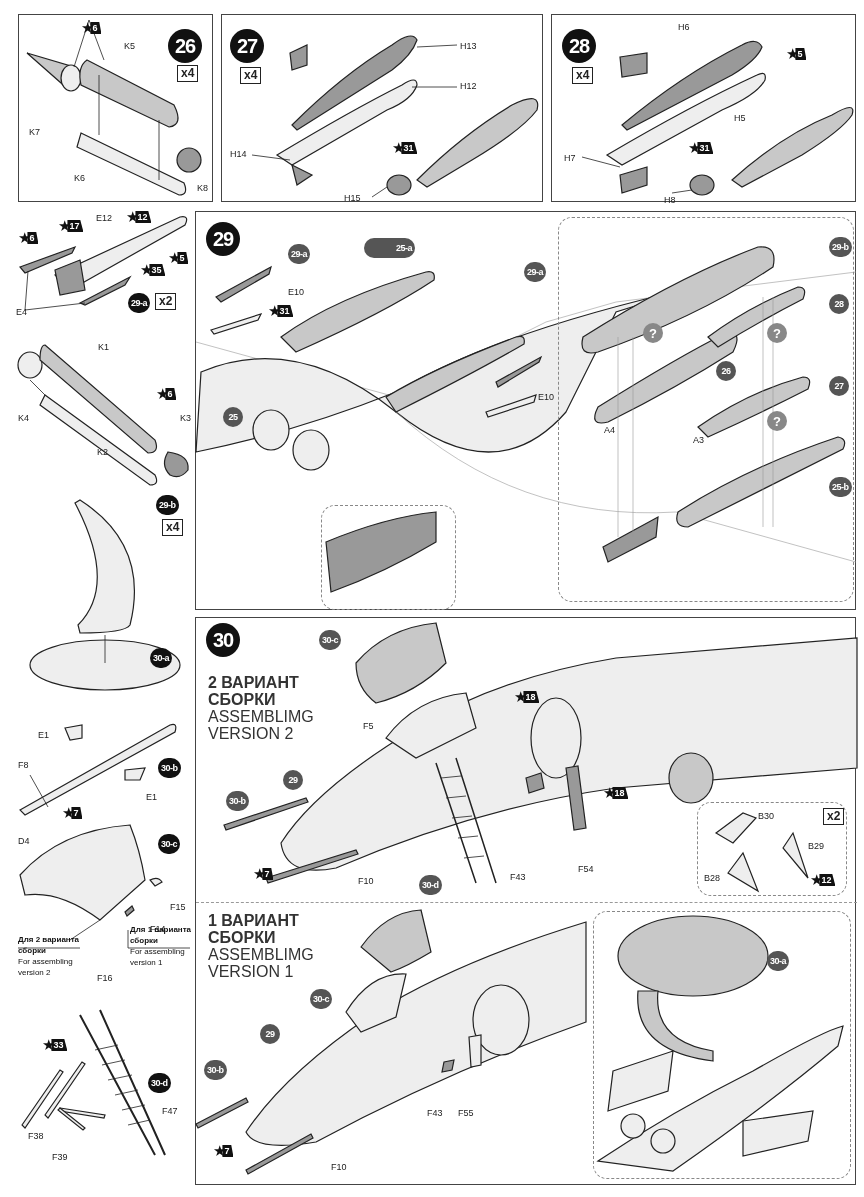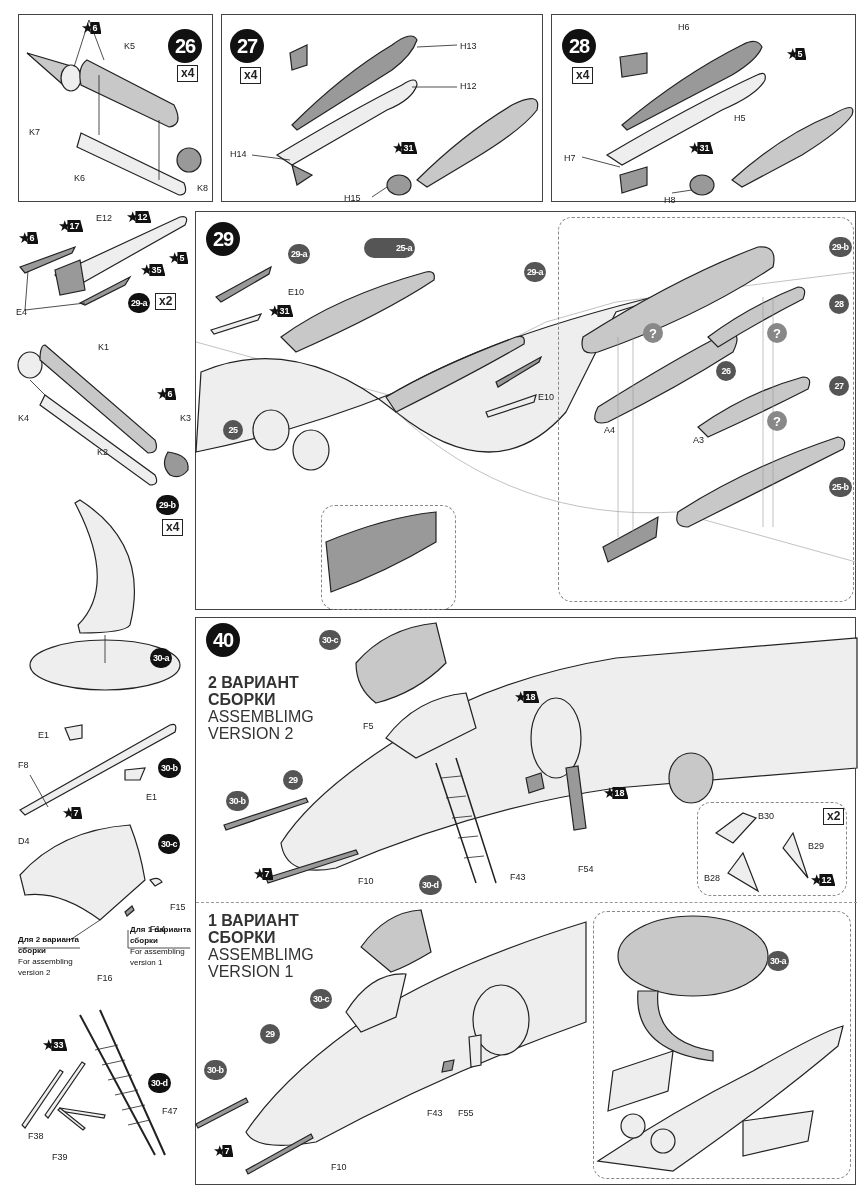--- a/index.html
+++ b/index.html
@@ -260,41 +260,41 @@
     <path class="partm" d="M120,295 Q190,250 280,220 Q290,222 285,232 Q200,275 130,310 Q115,310 120,295Z"></path>
     <path class="partd" d="M45,330 L100,300 L98,320 L50,345 Z"></path>
     <line class="thin" x1="60" y1="120" x2="60" y2="320"></line>
       <line class="thin" x1="75" y1="120" x2="75" y2="320"></line>
     <line class="thin" x1="205" y1="80" x2="205" y2="310"></line>
       <line class="thin" x1="215" y1="80" x2="215" y2="310"></line>
   </svg>
   <div class="sub subg" style="left:92px;top:32px;">29-a</div>
   <div class="sub subg" style="left:168px;top:26px;padding-left:32px;">25-a</div>
   <div class="sub subg" style="left:328px;top:50px;">29-a</div>
-  <div class="sub subg" style="left:27px;top:208px;">25</div>
+  <div class="sub subg" style="left:27px;top:195px;">25</div>
   <div class="sub subg" style="left:633px;top:25px;">29-b</div>
   <div class="sub subg" style="left:633px;top:82px;">28</div>
   <div class="sub subg" style="left:520px;top:149px;">26</div>
   <div class="sub subg" style="left:633px;top:164px;">27</div>
   <div class="sub subg" style="left:633px;top:265px;">25-b</div>
   <div class="q" style="left:447px;top:111px;">?</div>
   <div class="q" style="left:571px;top:111px;">?</div>
   <div class="q" style="left:571px;top:199px;">?</div>
   <div class="lbl" style="left:92px;top:75px;">E10</div>
   <div class="lbl" style="left:342px;top:180px;">E10</div>
   <div class="lbl" style="left:408px;top:213px;">A4</div>
   <div class="lbl" style="left:497px;top:223px;">A3</div>
   <div class="star" style="left:72px;top:92px;">
       <span class="s">★</span>
       <span class="n">31</span>
     </div>
 </div>
 
 <div class="panel" style="left:195px;top:617px;width:661px;height:568px;">
-  <div class="step" style="left:10px;top:5px;">40</div>
+  <div class="step" style="left:10px;top:5px;">30</div>
 
   <div class="vtitle" style="left:12px;top:56px;">
     <b>2 ВАРИАНТ</b>
     <b>СБОРКИ</b>
     <span>ASSEMBLIMG</span><br>
     <span>VERSION 2</span>
   </div>
   <svg class="art" width="661" height="285" style="left:0;top:0;">
     <path class="part" d="M85,225 Q120,170 220,110 Q300,60 420,40 L661,20 L661,150 L420,170 Q280,190 140,250 Q90,260 85,225Z"></path>
     <path class="part" d="M190,120 Q220,80 270,75 L280,110 L220,140 Z"></path>

